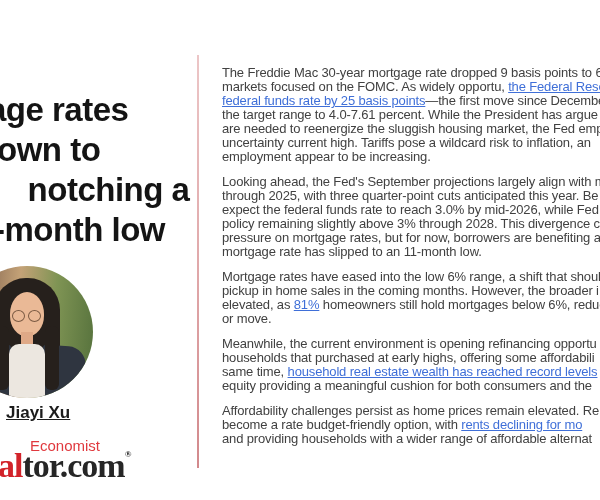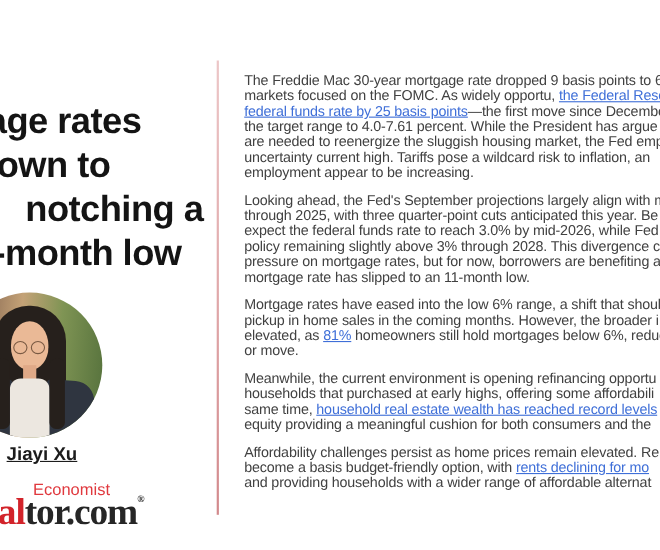--- a/index.html
+++ b/index.html
@@ -13,21 +13,21 @@
 
   
   .headline {
     position: absolute; left: 0; top: 90px; width: 210px;
     font-weight: bold; font-size: 33px; line-height: 40px;
     color: var(--headline, #141414); letter-spacing: -0.5px;
   }
   .headline .hline { white-space: nowrap; }
   .headline .hline:nth-child(1) { margin-left: -12px; }
   .headline .hline:nth-child(2) { margin-left: -3px; }
-  .headline .hline:nth-child(3) { margin-left: 23px; }
+  .headline .hline:nth-child(3) { margin-left: 7px; text-align: center; }
   .headline .hline:nth-child(4) { margin-left: -6px; }
 
   .avatar {
     position: absolute; left: -39px; top: 266px;
     width: 132px; height: 132px; border-radius: 50%;
     overflow: hidden;
     background: linear-gradient(95deg, #6e5243 0%, #9b7b5e 24%, #c4a277 42%, #7f9454 68%, #55713c 100%);
   }
   .avatar .hair {
     position: absolute; left: 33px; top: 12px; width: 66px; height: 102px;
@@ -162,18 +162,18 @@
         <div class="line"><span>or move.</span></div>
       </div>
       <div class="para">
         <div class="line"><span>Meanwhile, the current environment is opening refinancing opportu</span></div>
         <div class="line"><span>households that purchased at early highs, offering some affordabili</span></div>
         <div class="line"><span>same time, </span><span class="link">household real estate wealth has reached record levels</span></div>
         <div class="line"><span>equity providing a meaningful cushion for both consumers and the</span></div>
       </div>
       <div class="para">
         <div class="line"><span>Affordability challenges persist as home prices remain elevated. Re</span></div>
-        <div class="line"><span>become a basis budget-friendly option, with </span><span class="link">rents declining for mo</span></div>
+        <div class="line"><span>become a rate budget-friendly option, with </span><span class="link">rents declining for mo</span></div>
         <div class="line"><span>and providing households with a wider range of affordable alternat</span></div>
       </div>
     </div>
 
 </div>
 
 </body></html>

